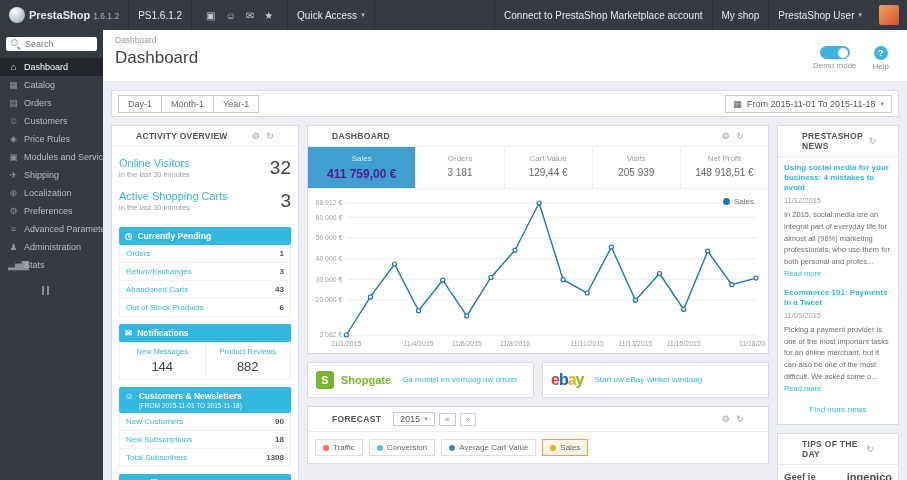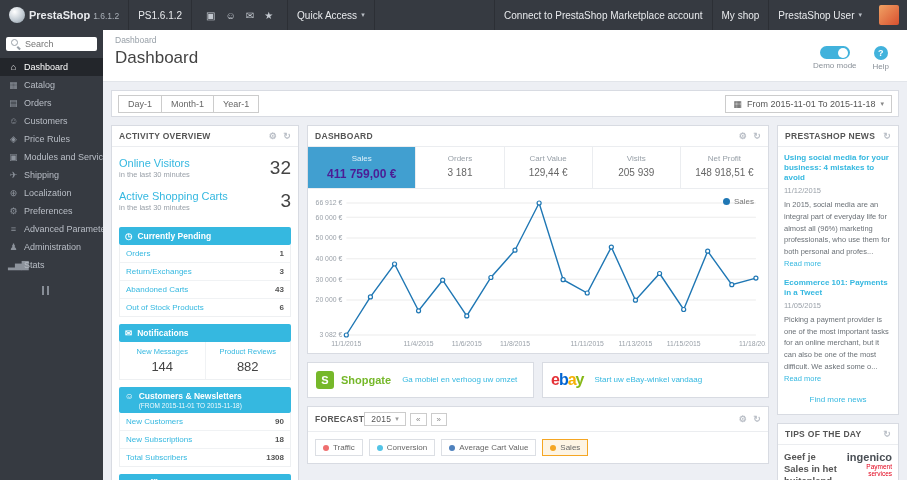--- a/index.html
+++ b/index.html
@@ -49,21 +49,21 @@
 .fgroup{display:flex}
 .fgroup+.fgroup{margin-left:8px}
 .fbtn{font-size:9px;color:#666;background:#fff;border:1px solid #ccc;padding:3px 9px;margin-right:-1px}
 .fbtn.active{background:#41a6d4;border-color:#3591bd;color:#fff;position:relative;z-index:1}
 .date-btn{display:flex;align-items:center;gap:5px;font-size:9px;color:#555;border:1px solid #ccc;background:#fff;padding:3px 7px}
 .cols{display:flex;gap:8px;align-items:flex-start}
 .col-left{width:188px;flex:0 0 auto}
 .col-mid{flex:1;min-width:0;display:flex;flex-direction:column;gap:8px}
 .col-right{width:122px;flex:0 0 auto;display:flex;flex-direction:column;gap:8px}
 .panel{background:#fff;border:1px solid #d8dbe2}
-.p-head{display:flex;align-items:center;padding:5px 7px;border-bottom:1px solid #ebedf0;font-size:8.5px;font-weight:bold;color:#555;letter-spacing:.3px}
+.p-head{display:flex;align-items:center;padding:5px 24px;border-bottom:1px solid #ebedf0;font-size:8.5px;font-weight:bold;color:#555;letter-spacing:.3px}
 .p-head .sp{flex:1}
 .p-ic{color:#b9bec6;font-size:9px;margin-left:6px;cursor:pointer}
 
 .act-body{padding:7px}
 .stat-row{display:flex;justify-content:space-between;align-items:center;padding:3px 0 8px}
 .stat-name{color:#35b8e0;font-size:11px}
 .stat-sub{color:#9aa1a9;font-size:7.5px;margin-top:1px}
 .stat-val{font-size:19px;color:#444;font-weight:300}
 .sec-bar{background:#35b8e0;color:#fff;font-size:8.5px;font-weight:bold;padding:4px 6px;border-radius:2px;display:flex;gap:5px;align-items:flex-start;margin-top:7px}
 .sec-bar .sub{display:block;font-size:6.5px;font-weight:normal;opacity:.92;margin-top:1px}
@@ -91,21 +91,21 @@
 .legend{position:absolute;top:8px;right:14px;display:flex;align-items:center;gap:4px;font-size:8px;color:#777}
 .legend .dot{width:7px;height:7px;border-radius:50%;background:#1f77b4}
 
 .promo-row{display:flex;gap:8px}
 .promo{flex:1;display:flex;align-items:center;gap:7px;padding:8px;cursor:pointer}
 .sg-box{width:18px;height:18px;border-radius:3px;background:#76b82a;color:#fff;font-weight:bold;font-size:11px;display:flex;align-items:center;justify-content:center;flex:0 0 auto}
 .sg-text{color:#76b82a;font-weight:bold;font-size:11px}
 .ebay{font-weight:bold;font-size:16px;letter-spacing:-1px}
 .promo-link{color:#35b8e0;font-size:8px;margin-left:4px;line-height:1.2}
 
-.fc-extra{display:flex;align-items:center;gap:4px;margin-left:0;font-weight:normal}
+.fc-extra{display:flex;align-items:center;gap:4px;margin-left:12px;font-weight:normal}
 .year-box{border:1px solid #ccc;padding:1px 6px;font-size:8.5px;color:#555;display:flex;gap:4px;align-items:center;cursor:pointer}
 .nav-btn{border:1px solid #ccc;background:#fff;font-size:8px;color:#888;padding:1px 5px}
 .fc-legend{display:flex;gap:6px;padding:7px;flex-wrap:wrap}
 .chip{display:flex;align-items:center;gap:4px;border:1px solid #dcdfe4;padding:3px 7px;font-size:8px;color:#666;cursor:pointer;background:#fff;white-space:nowrap}
 .chip .cdot{width:6px;height:6px;border-radius:50%;background:#999}
 .chip.active{border-color:#f5a623;background:#fdf4e4}
 
 .news-body{padding:6px}
 .article{margin-bottom:10px}
 .a-head{color:#35b8e0;font-size:8px;font-weight:bold;line-height:1.25;display:block}

